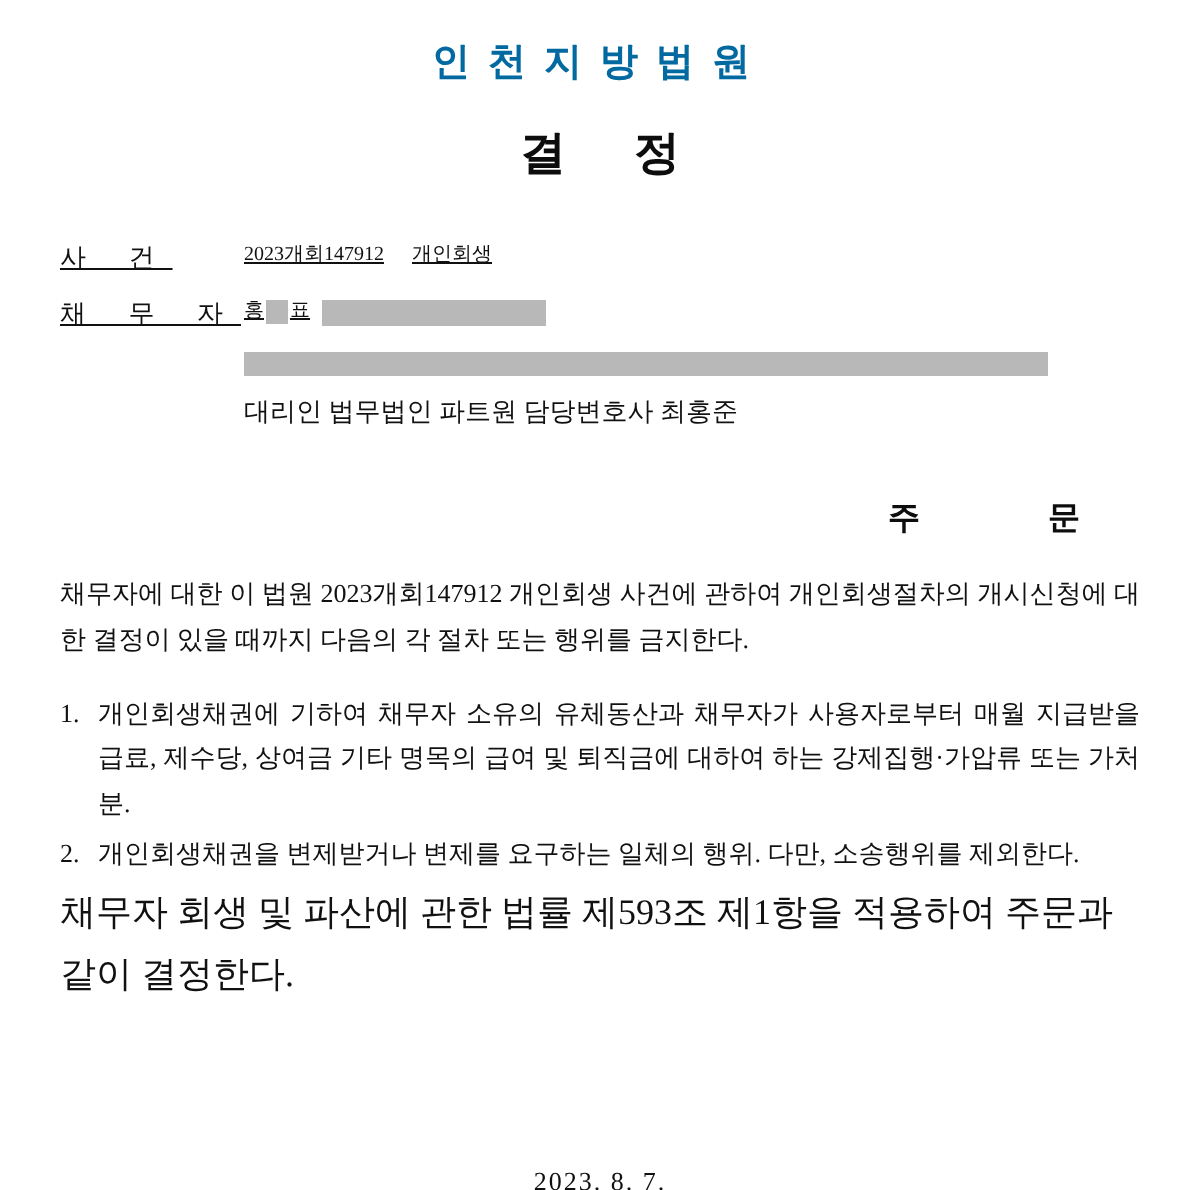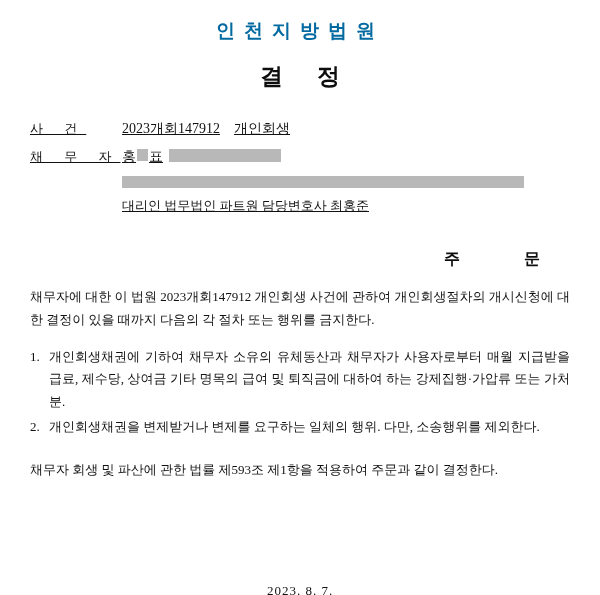--- a/index.html
+++ b/index.html
@@ -50,23 +50,23 @@
   }
   .meta-label {
     width: 92px;
     flex: 0 0 92px;
     letter-spacing: 9px;
     font-size: 13px;
     color: #111;
   }
   .meta-value {
     flex: 1;
-    font-size: 14px;
+    font-size: 10px;
     display: flex;
-    align-items: flex-start;
+    align-items: center;
     flex-wrap: wrap;
   }
   .case-no {
     margin-right: 14px;
   }
   .redact {
     display: inline-block;
     background: #b8b8b8;
     height: 12px;
     vertical-align: middle;
@@ -89,21 +89,20 @@
     display: block;
     width: 402px;
     height: 12px;
     background: #b8b8b8;
     margin: 6px 0 0 0;
   }
   .rep-line {
     margin-top: 9px;
     font-size: 13px;
     padding-left: 0px;
-    text-decoration: underline;
   }
   .section-head {
     text-align: right;
     font-size: 16px;
     font-weight: bold;
     letter-spacing: 30px;
     text-indent: 30px;
     margin-top: 34px;
     margin-bottom: 16px;
     color: #0d0d0d;
@@ -128,23 +127,23 @@
     margin-bottom: 2px;
     text-align: justify;
     text-justify: inter-ideograph;
   }
   ol.items li .num {
     position: absolute;
     left: 0;
     top: 0;
   }
   .reason-para {
-    font-size: 13px;
+    font-size: 18px;
     line-height: 1.75;
-    margin-top: 20px;
+    margin-top: 2px;
   }
   .date {
     position: absolute;
     left: 0;
     right: 0;
     bottom: 14px;
     text-align: center;
     font-size: 13px;
     letter-spacing: 1px;
   }

